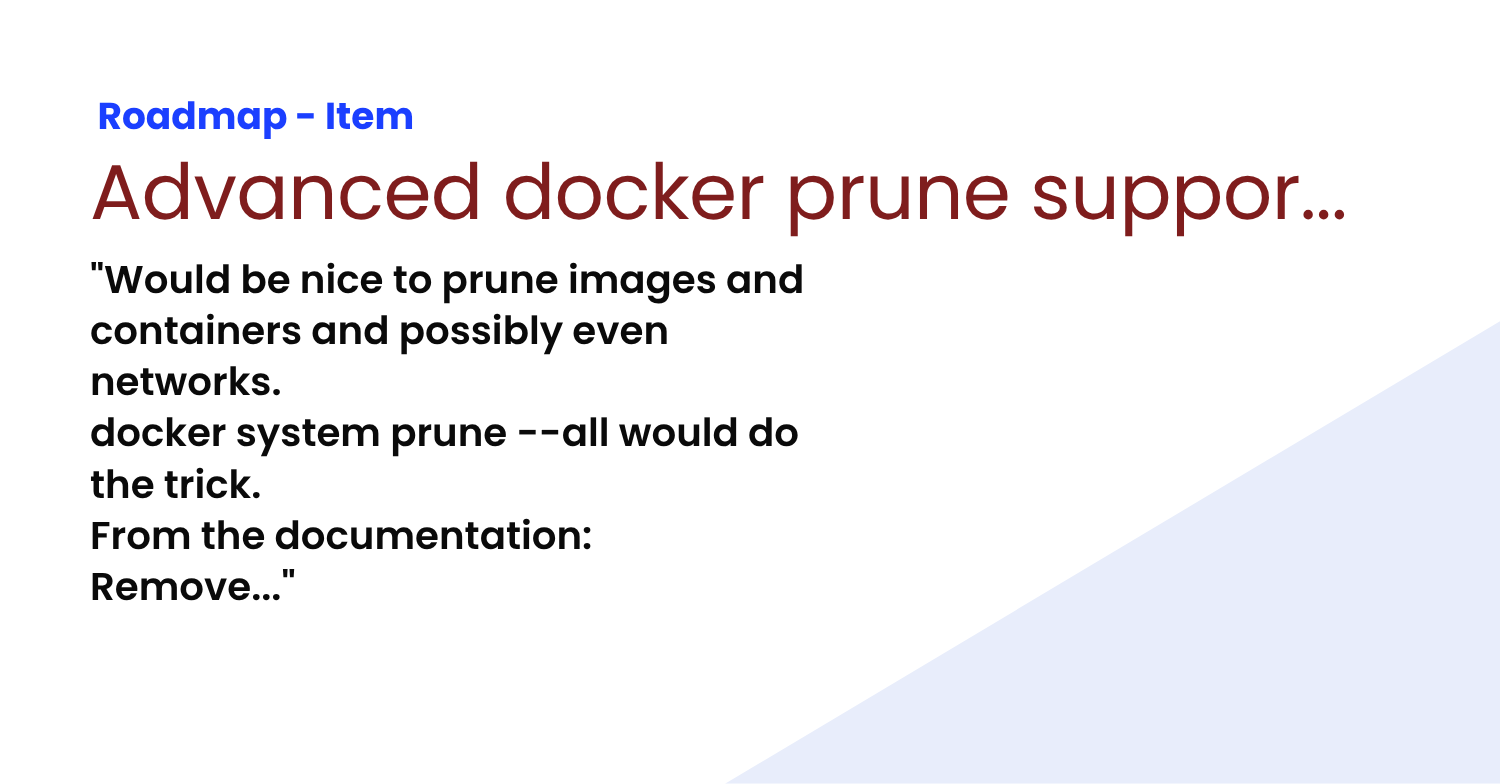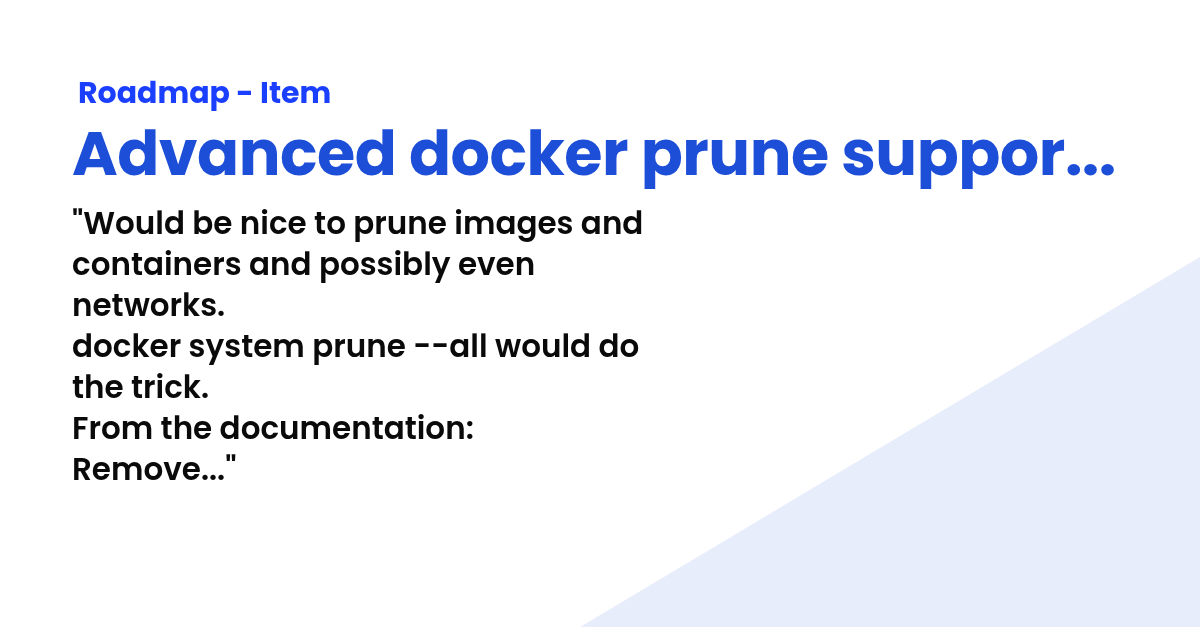--- a/index.html
+++ b/index.html
@@ -36,22 +36,22 @@
     .breadcrumb {
       font-size: 30px;
       font-weight: 700;
       color: #1b3fff;
       margin-bottom: 2px;
       padding-left: 6px;
     }
     
     .title {
       font-size: 62px;
-      font-weight: 700;
-      color: #1d4ed8;
+      font-weight: 400;
+      color: #7f1d1d;
       line-height: 1.15;
       margin-bottom: 14px;
       letter-spacing: -0.5px;
       overflow: hidden;
       text-overflow: ellipsis;
       display: -webkit-box;
       -webkit-line-clamp: 1;
       -webkit-box-orient: vertical;
     }
     

